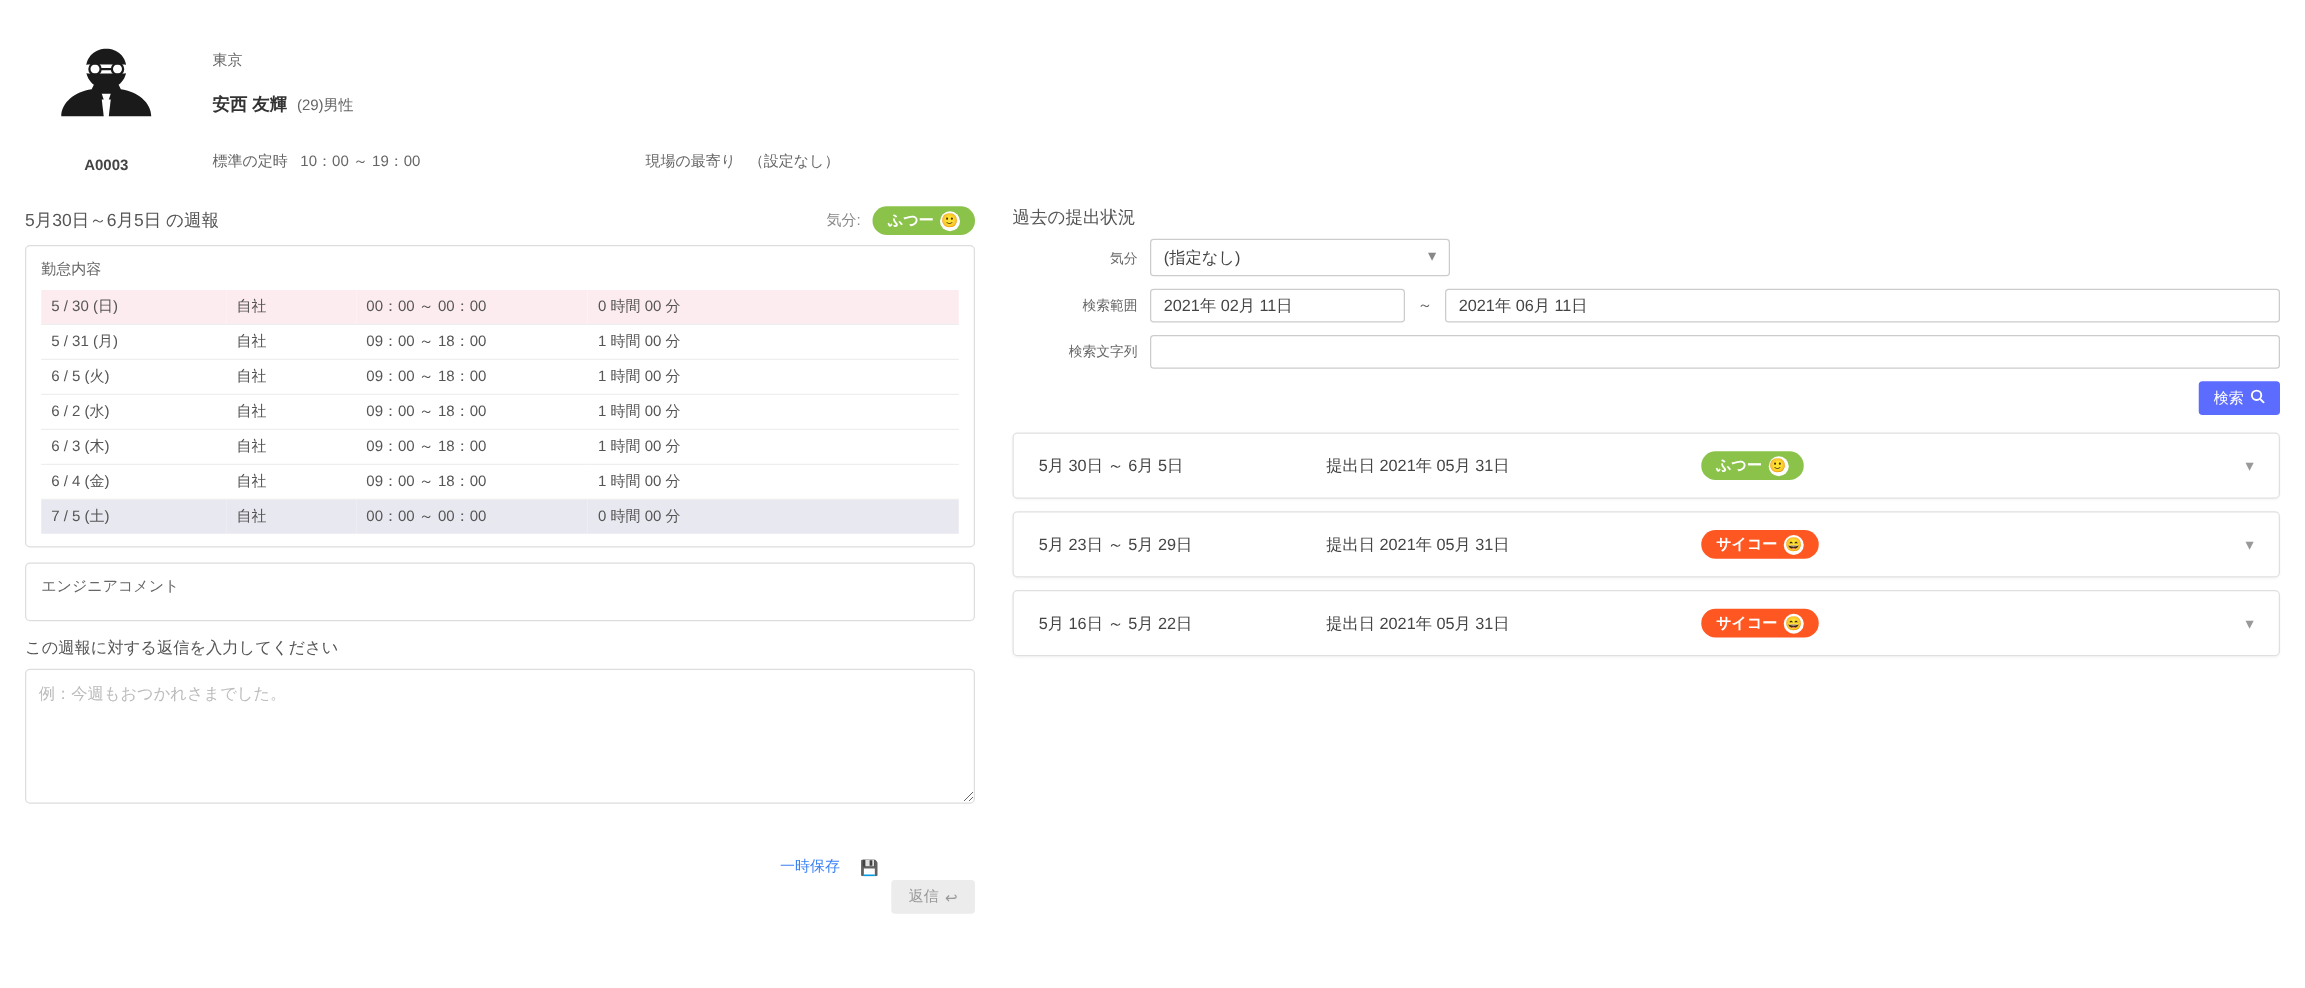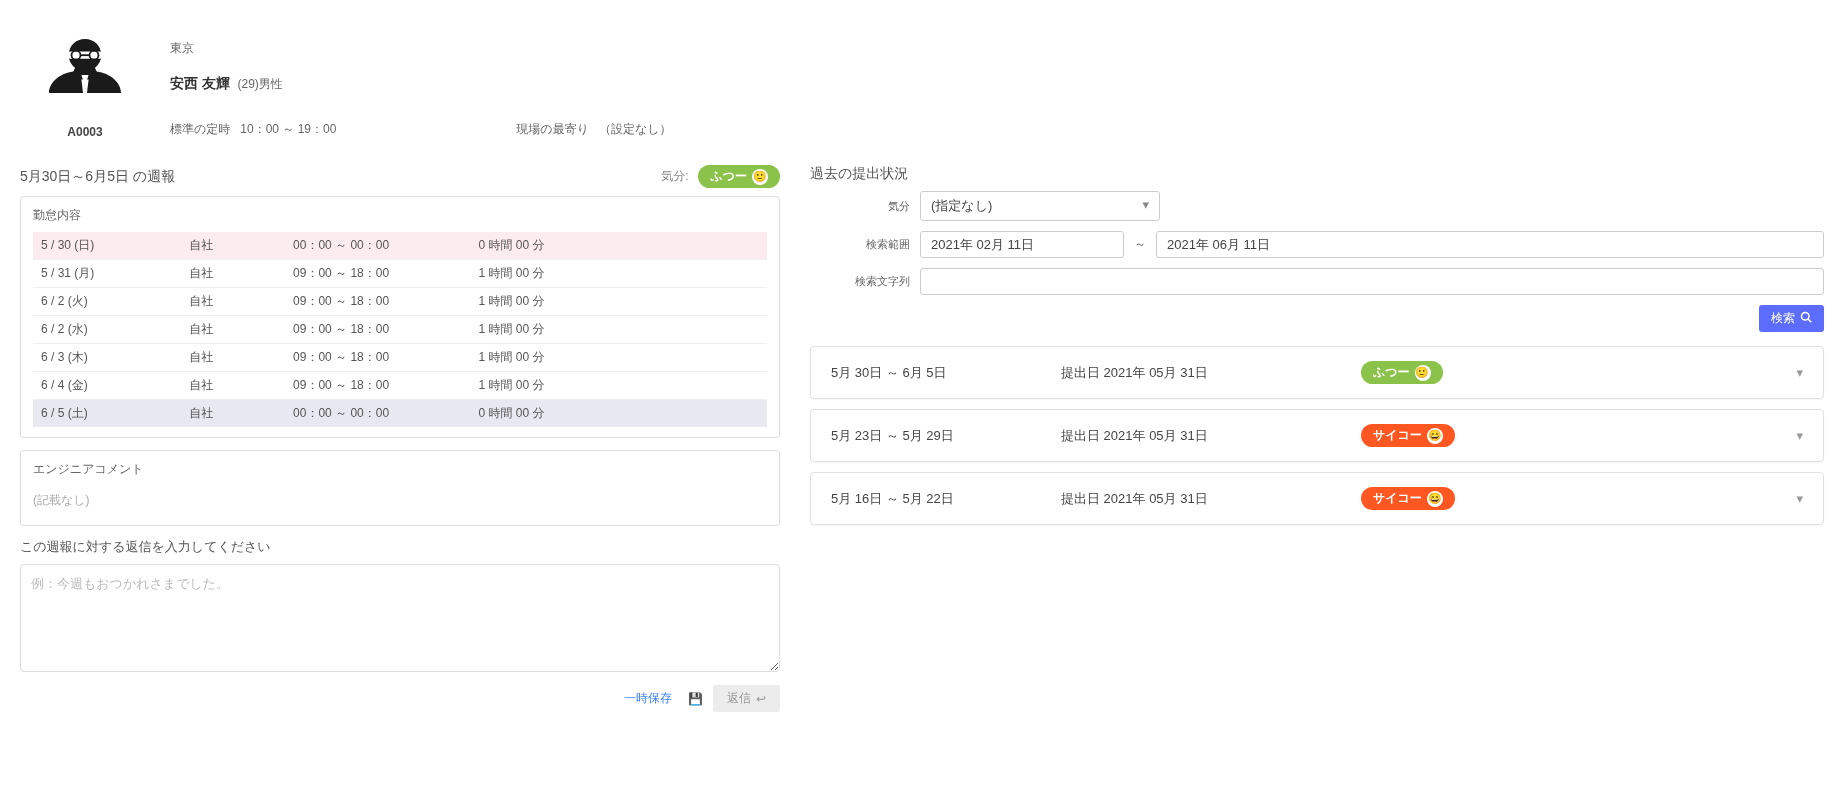--- a/index.html
+++ b/index.html
@@ -59,21 +59,21 @@
 .reply-box {
   width: 100%; height: 108px; border: 1px solid #ddd; border-radius: 4px;
   padding: 10px; font-size: 13px; font-family: inherit; resize: both;
   color: #333;
 }
 .reply-box::placeholder { color: #bbb; }
 .reply-actions { text-align: right; margin-top: 10px; display: flex; justify-content: flex-end; gap: 10px; align-items: center; }
 .btn-link { color: #3b82f6; font-size: 12px; cursor: pointer; display: inline-flex; align-items: center; gap: 16px; }
 .btn-disabled {
   background: #ececec; color: #999; font-size: 12px; padding: 5px 14px;
-  border-radius: 3px; border: none; display: inline-flex; align-items: center; gap: 5px;
+  border-radius: 3px; border: none; display: inline-flex; align-items: center; gap: 5px; margin-top: 48px;
 }
 
 .filter-row { display: flex; align-items: center; gap: 10px; margin-bottom: 10px; font-size: 12px; }
 .filter-label { width: 100px; text-align: right; color: #666; font-size: 11px; }
 .select, .input {
   border: 1px solid #ccc; border-radius: 3px; padding: 5px 10px;
   font-size: 13px; color: #444; background: #fff;
 }
 .select { width: 240px; position: relative; }
 .select::after { content: "▾"; position: absolute; right: 10px; color: #888; }
@@ -158,21 +158,21 @@
               <td class="c3">00：00 ～ 00：00</td>
               <td class="c4">0 時間 00 分</td>
             </tr>
             <tr>
               <td class="c1">5 / 31 (月)</td>
               <td class="c2">自社</td>
               <td class="c3">09：00 ～ 18：00</td>
               <td class="c4">1 時間 00 分</td>
             </tr>
             <tr>
-              <td class="c1">6 / 2 (火)</td>
+              <td class="c1">6 / 5 (火)</td>
               <td class="c2">自社</td>
               <td class="c3">09：00 ～ 18：00</td>
               <td class="c4">1 時間 00 分</td>
             </tr>
             <tr>
               <td class="c1">6 / 2 (水)</td>
               <td class="c2">自社</td>
               <td class="c3">09：00 ～ 18：00</td>
               <td class="c4">1 時間 00 分</td>
             </tr>
@@ -182,32 +182,31 @@
               <td class="c3">09：00 ～ 18：00</td>
               <td class="c4">1 時間 00 分</td>
             </tr>
             <tr>
               <td class="c1">6 / 4 (金)</td>
               <td class="c2">自社</td>
               <td class="c3">09：00 ～ 18：00</td>
               <td class="c4">1 時間 00 分</td>
             </tr>
             <tr class="row-grey">
-              <td class="c1">6 / 5 (土)</td>
+              <td class="c1">7 / 5 (土)</td>
               <td class="c2">自社</td>
               <td class="c3">00：00 ～ 00：00</td>
               <td class="c4">0 時間 00 分</td>
             </tr>
           </tbody>
       </table>
     </div>
 
     <div class="card">
       <div class="card-title">エンジニアコメント</div>
-      <div class="comment-empty">(記載なし)</div>
     </div>
 
     <div class="reply-label">この週報に対する返信を入力してください</div>
     <textarea class="reply-box" placeholder="例：今週もおつかれさまでした。" style=""></textarea>
     <div class="reply-actions">
       <span class="btn-link">
         <span>一時保存</span>
         <span>💾</span>
       </span>
       <button class="btn-disabled" disabled="">

